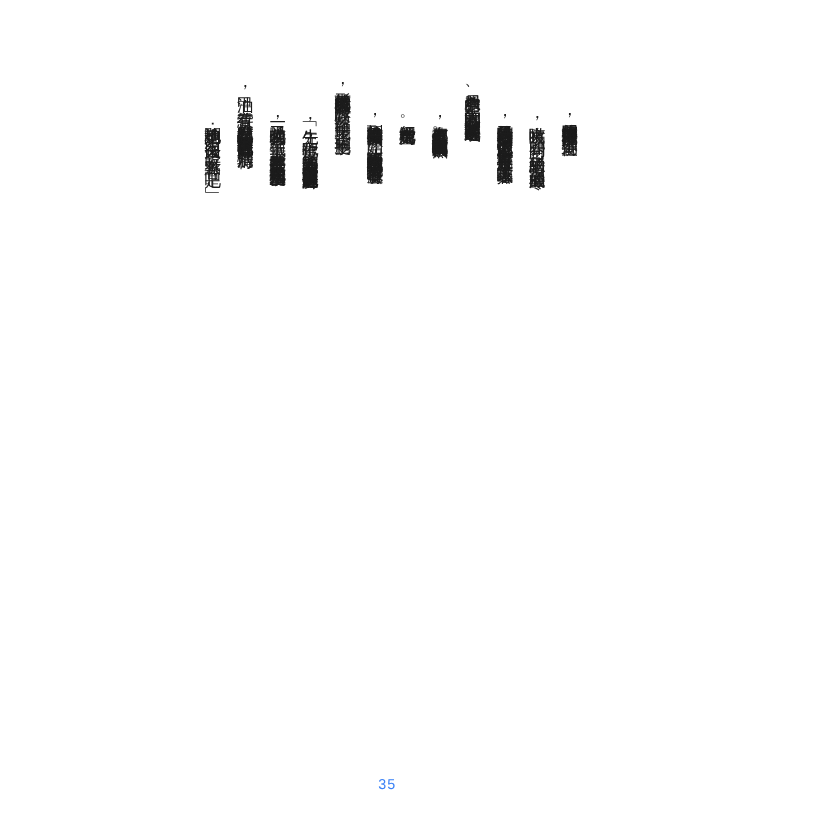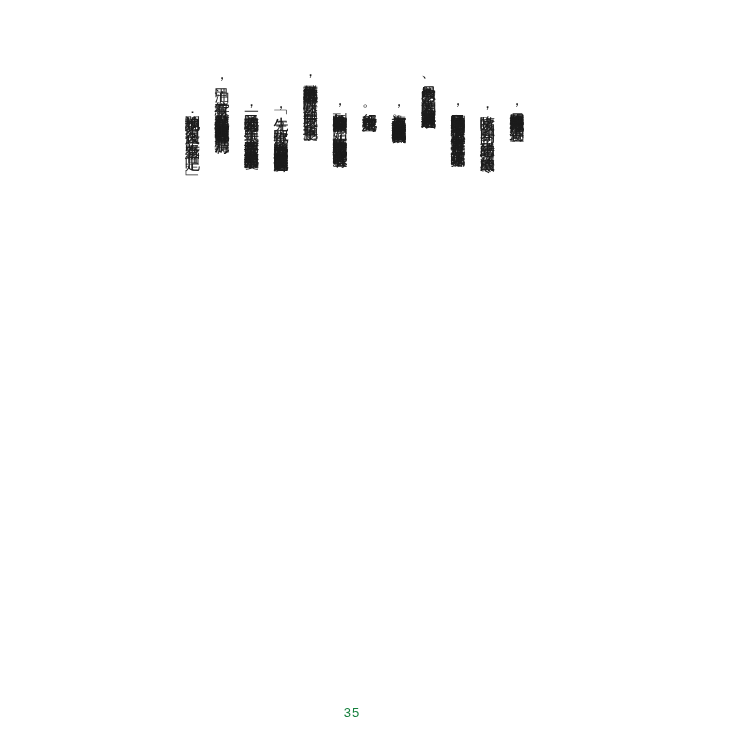--- a/index.html
+++ b/index.html
@@ -34,21 +34,21 @@
     padding-top: 29px;
   }
   .page-number {
     position: absolute;
     top: 705px;
     left: 352px;
     transform: translateX(-50%);
     font-family: "Liberation Sans", "DejaVu Sans", sans-serif;
     font-size: 13px;
     letter-spacing: 1px;
-    color: #15803d;
+    color: #3b82f6;
   }
 </style>
 </head>
 <body>
 
 <div class="page">
   <div class="text-block" id="text-block">
       <div class="col indent">飛機穿過薄得如同半透明的雲，便到了香港。</div>
       <div class="col indent">咳嗽來臨，封閉空間、幽暗的思緒、寒冷的機艙。</div>
       <div class="col indent">機艙已過了最熱鬧的時段，座位上方的燈逐一熄滅，走廊再沒有推著餐車、捧著咖啡或茶</div>

